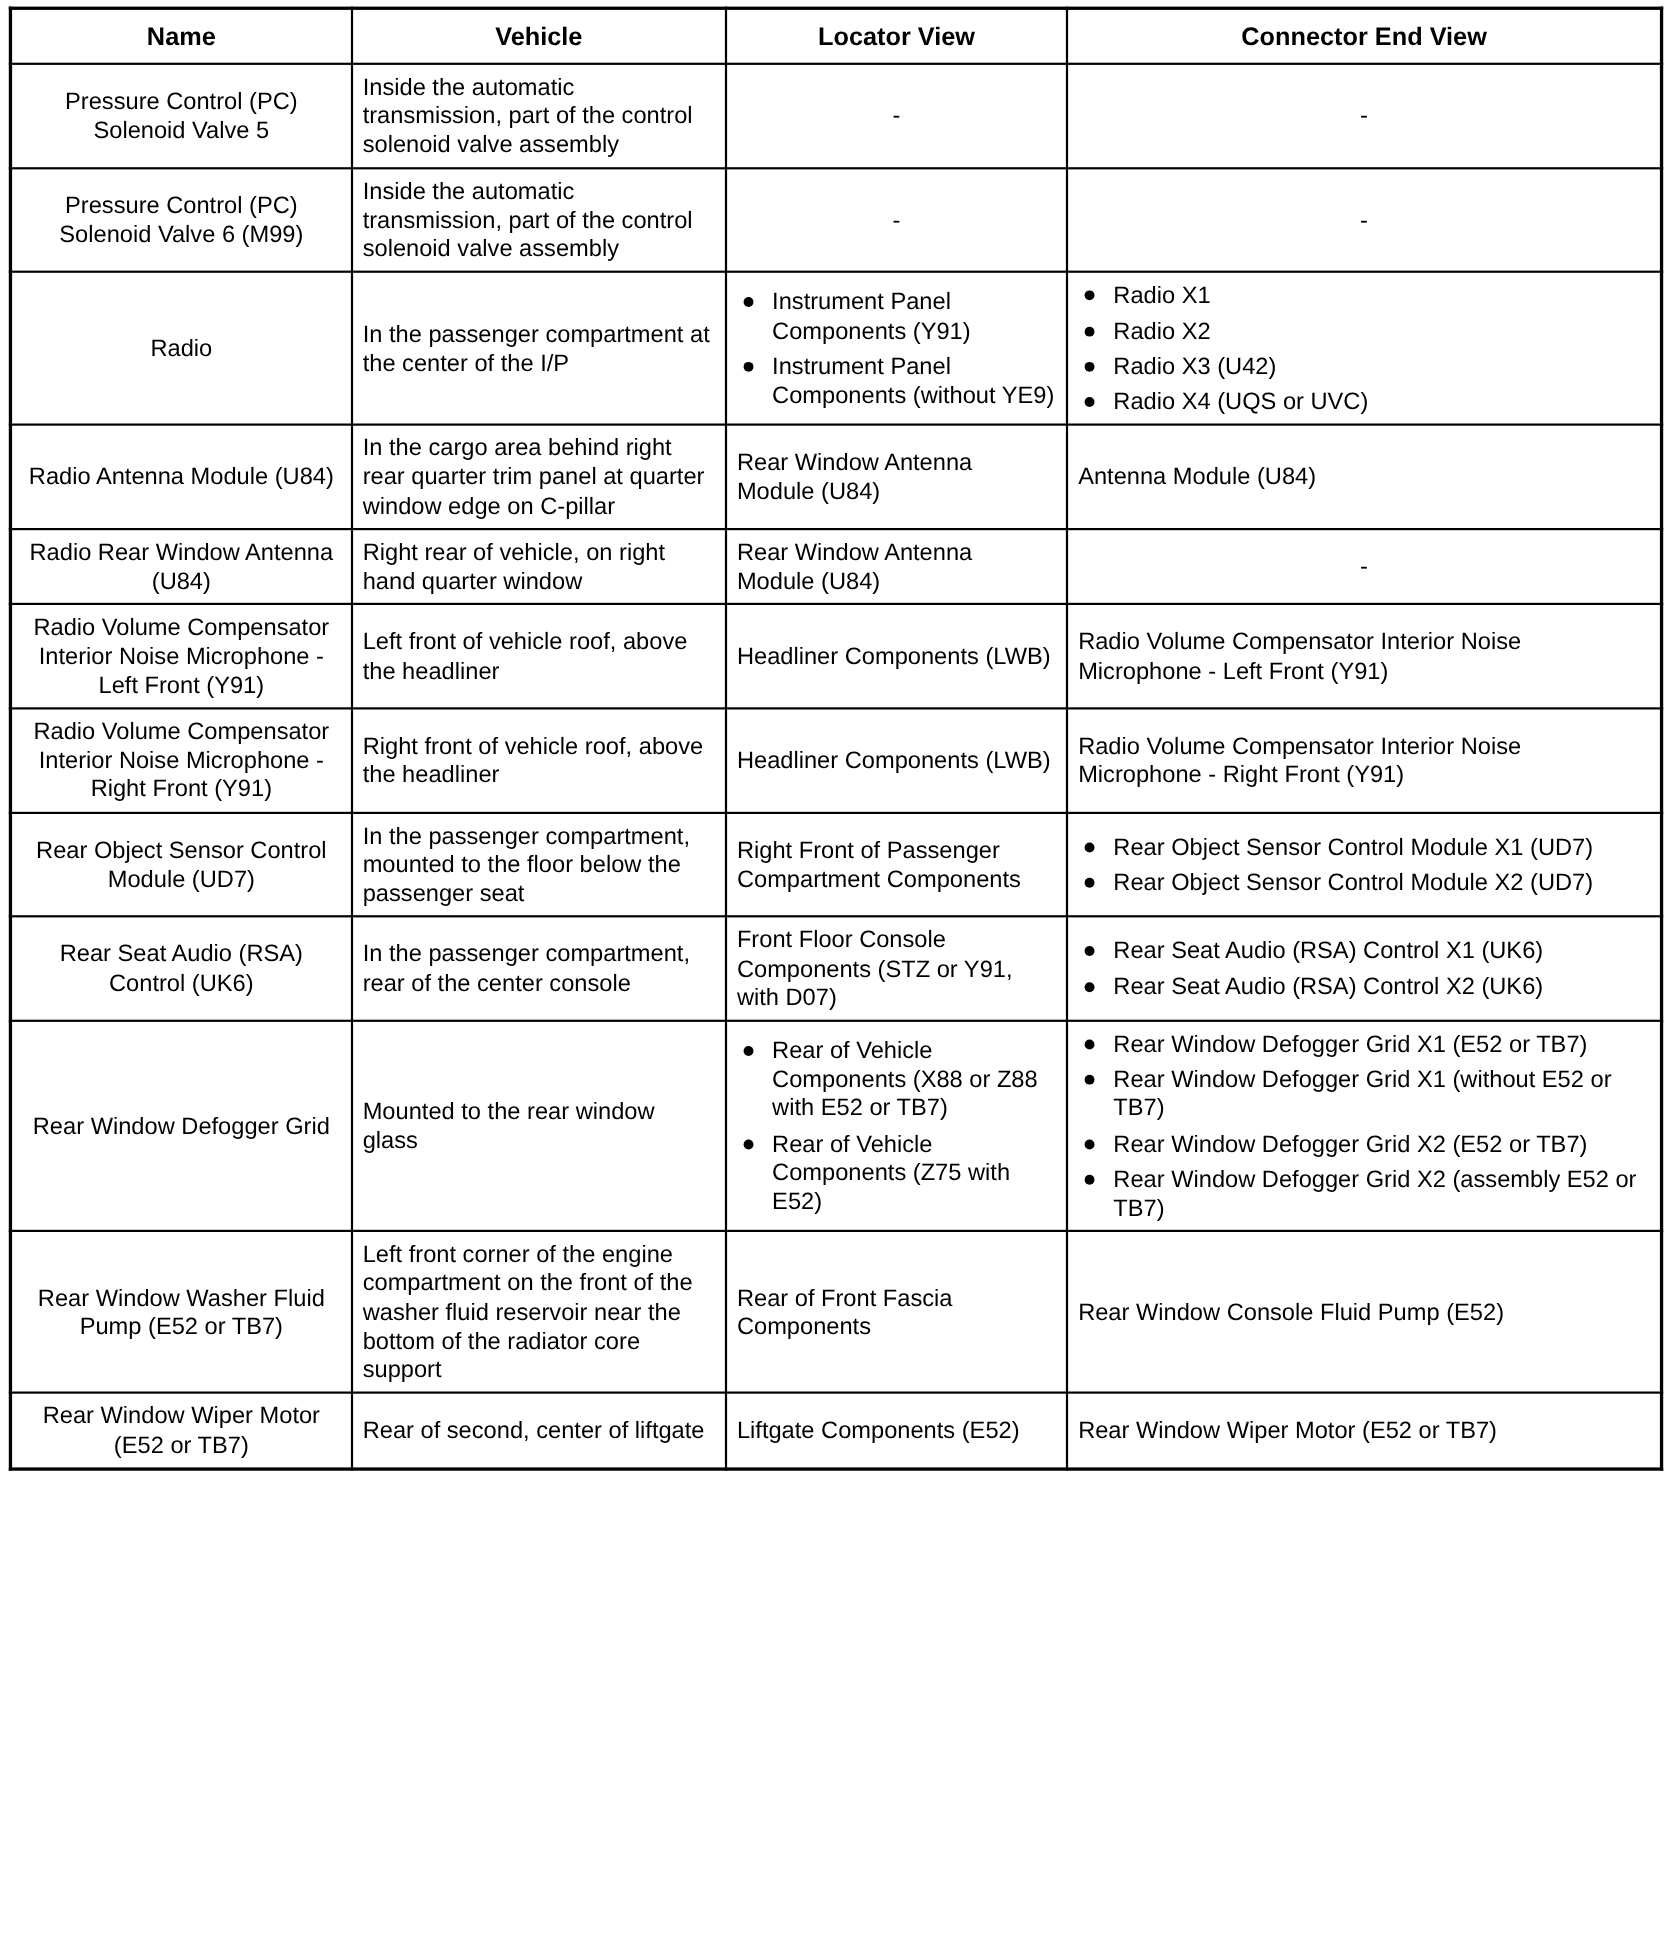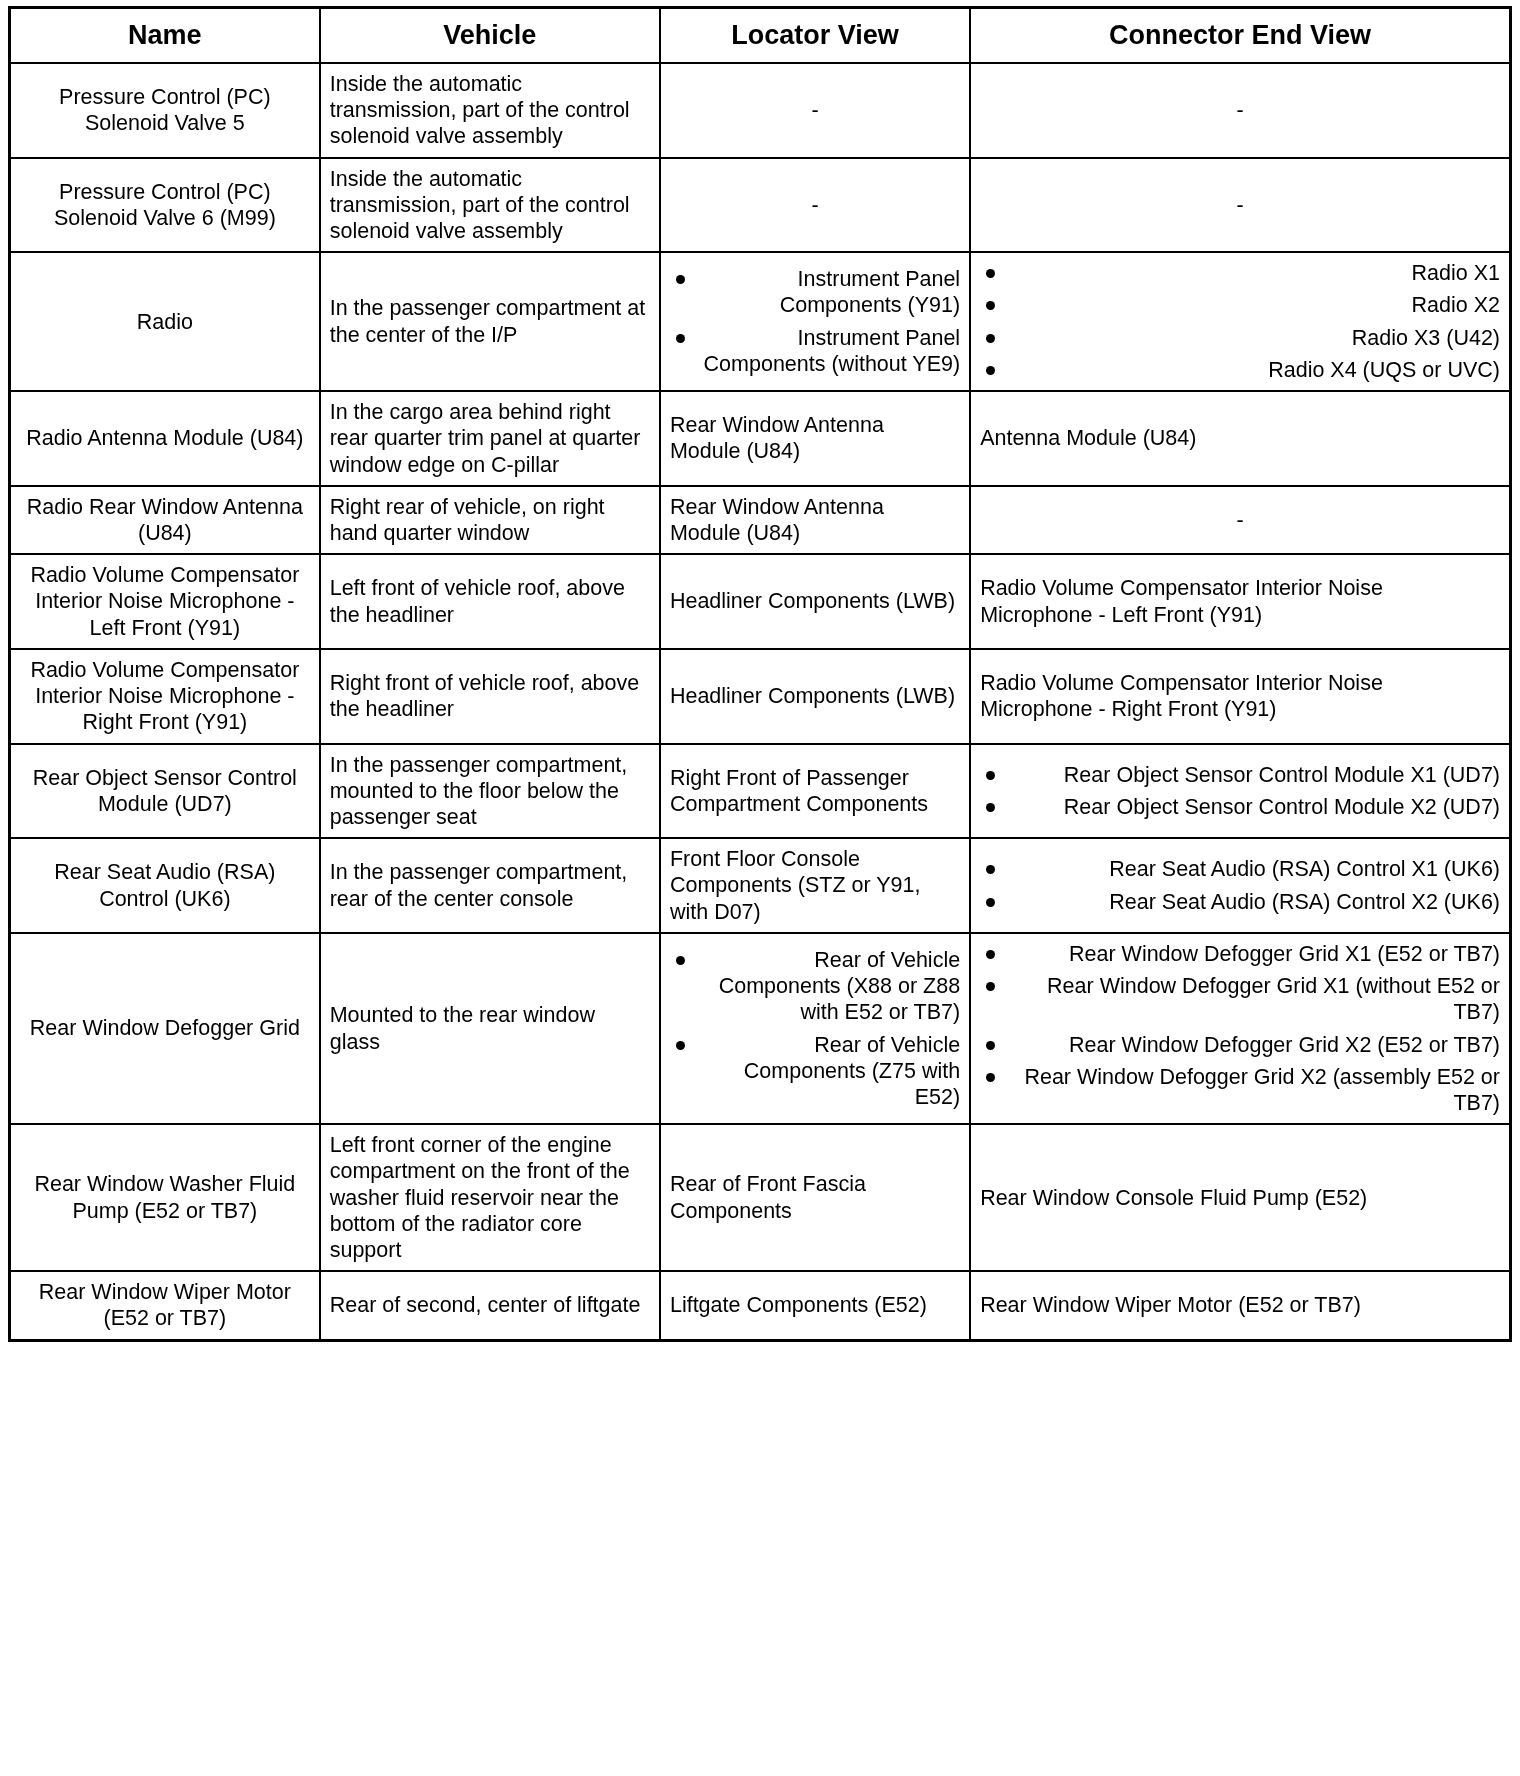--- a/index.html
+++ b/index.html
@@ -27,42 +27,41 @@
   table.component-table td {
     border: 2px solid #000;
     vertical-align: middle;
     padding: 7px 9px;
     font-size: 21.5px;
     line-height: 1.22;
   }
   table.component-table th {
     text-align: center;
     font-weight: bold;
-    font-size: 27px;
+    font-size: 23px;
     padding: 10px 6px;
   }
   col.c-name { width: 310px; }
   col.c-location { width: 340px; }
   col.c-locator { width: 310px; }
   col.c-connector { width: 540px; }
 
   td.name-cell {
     text-align: center;
   }
   td.dash-cell {
     text-align: center;
   }
   td.left-cell {
     text-align: left;
   }
   ul.bullets {
     margin: 0;
     padding: 0;
     list-style: none;
-    text-align: right;
   }
   ul.bullets li {
     position: relative;
     padding-left: 32px;
     margin: 0 0 6px 0;
   }
   ul.bullets li:last-child {
     margin-bottom: 0;
   }
   ul.bullets li::before {

